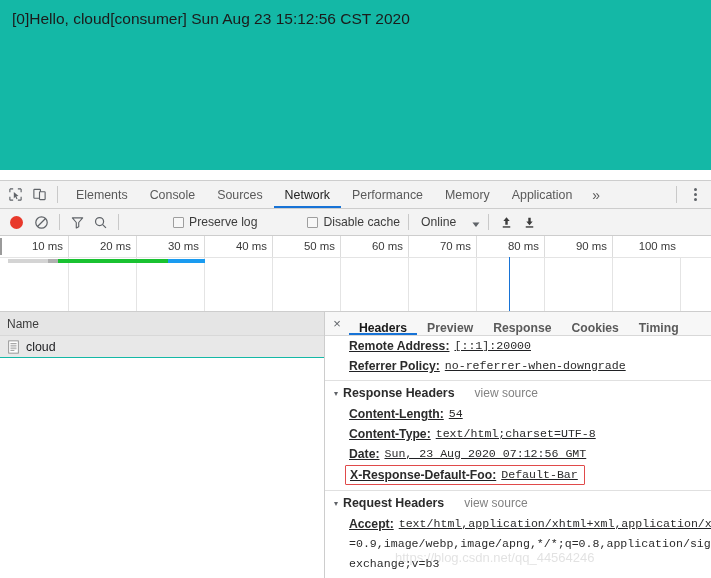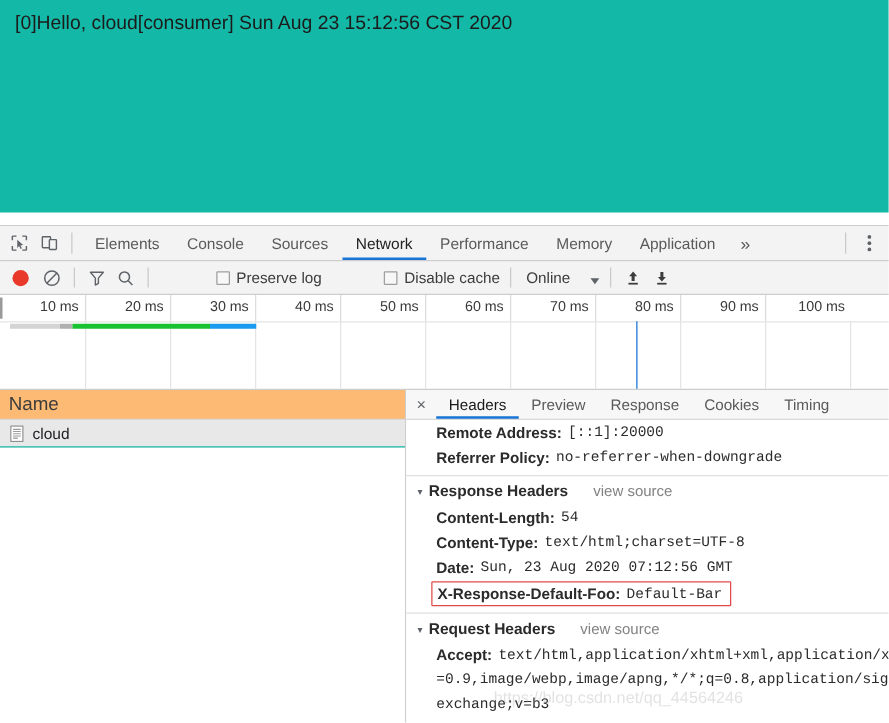--- a/index.html
+++ b/index.html
@@ -264,26 +264,26 @@
     min-width: 325px;
     border-right: 1px solid #cdcdcd;
     box-sizing: border-box;
     display: flex;
     flex-direction: column;
     background: #ffffff;
   }
   .req-head {
     height: 24px;
     min-height: 24px;
-    background: #fdba74;
+    background: #e5e5e5;
     border-bottom: 1px solid #d8d8d8;
     display: flex;
     align-items: center;
     padding-left: 7px;
-    font-size: 15px;
+    font-size: 12px;
     color: #3c3c3c;
     box-sizing: border-box;
   }
   .req-row {
     height: 22px;
     display: flex;
     align-items: center;
     gap: 6px;
     padding-left: 7px;
     font-size: 12.4px;
@@ -315,48 +315,50 @@
     display: flex;
     align-items: center;
     justify-content: center;
     font-size: 13px;
     color: #5f6368;
     cursor: pointer;
   }
   .det-tab {
     padding: 0 10px;
     display: flex;
-    align-items: center;
+    align-items: flex-end;
     font-size: 12.2px;
     color: #5a5a5a;
     cursor: pointer;
     position: relative;
     white-space: nowrap;
+    font-weight: bold;
   }
   .det-tab.active { color: #1a1a1a; }
   .det-tab.active::after {
     content: "";
     position: absolute;
     left: 0; right: 0; bottom: 0;
     height: 2px;
     background: #1773d6;
   }
 
   .det-body {
     flex: 1;
     overflow: hidden;
     position: relative;
     padding: 0 0 0 0;
   }
   .hdr-line {
     display: flex;
-    align-items: flex-end;
+    align-items: flex-start;
     padding: 3px 6px 3px 24px;
     font-size: 12.2px;
     white-space: nowrap;
+    text-decoration: underline;
   }
   .hdr-key {
     font-weight: bold;
     color: #2b2b2b;
     font-family: "Liberation Sans", sans-serif;
   }
   .hdr-val {
     font-family: "Liberation Mono", monospace;
     color: #2b2b2b;
     font-size: 11.6px;

